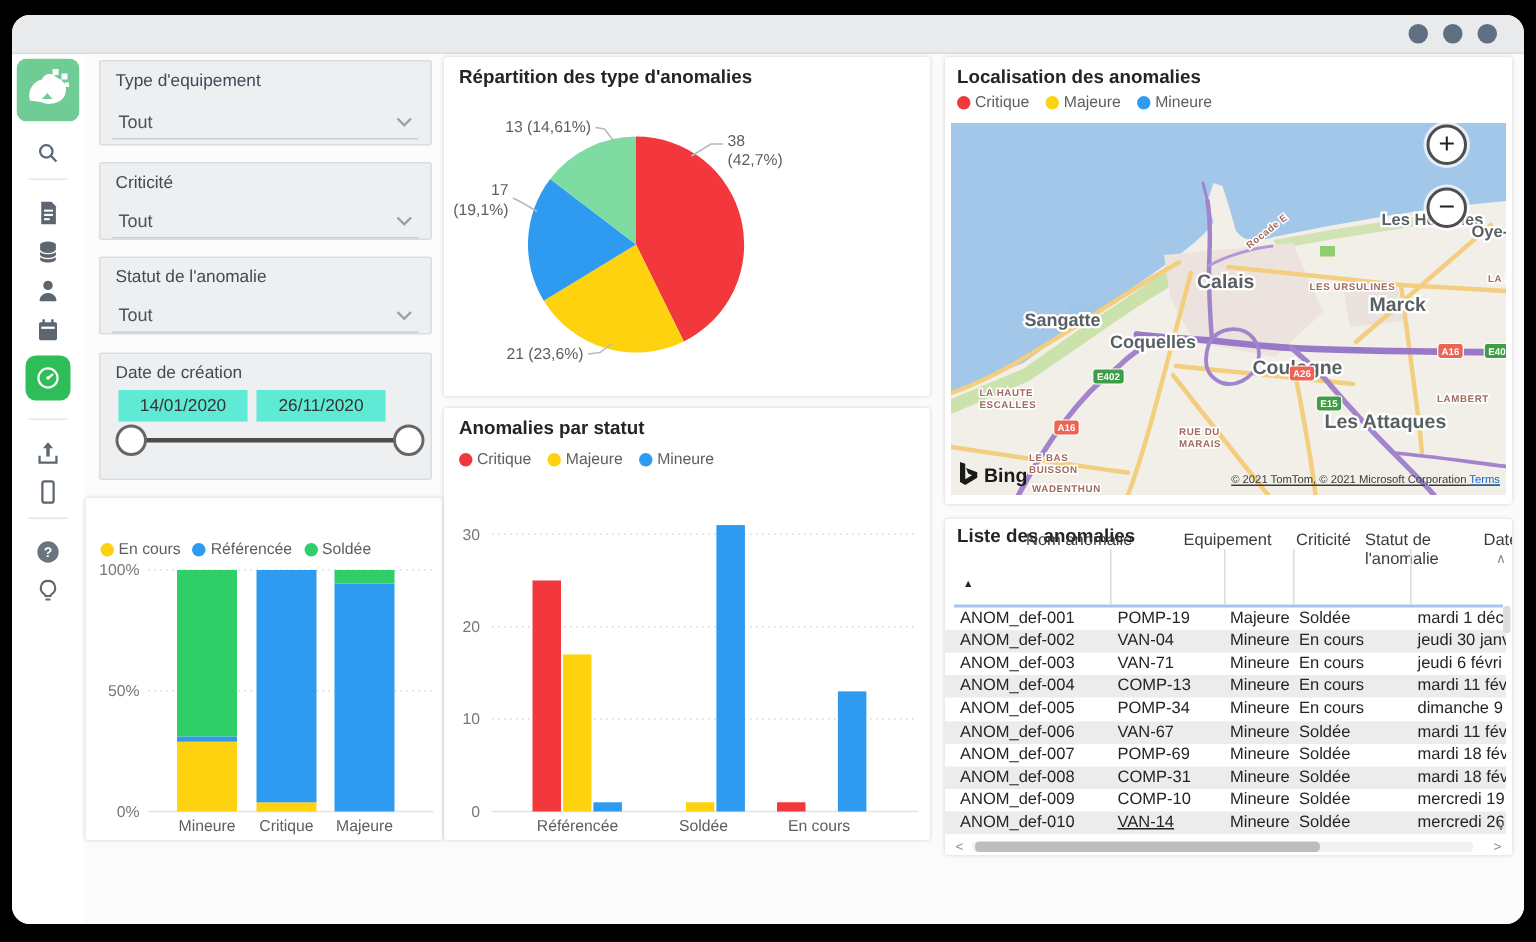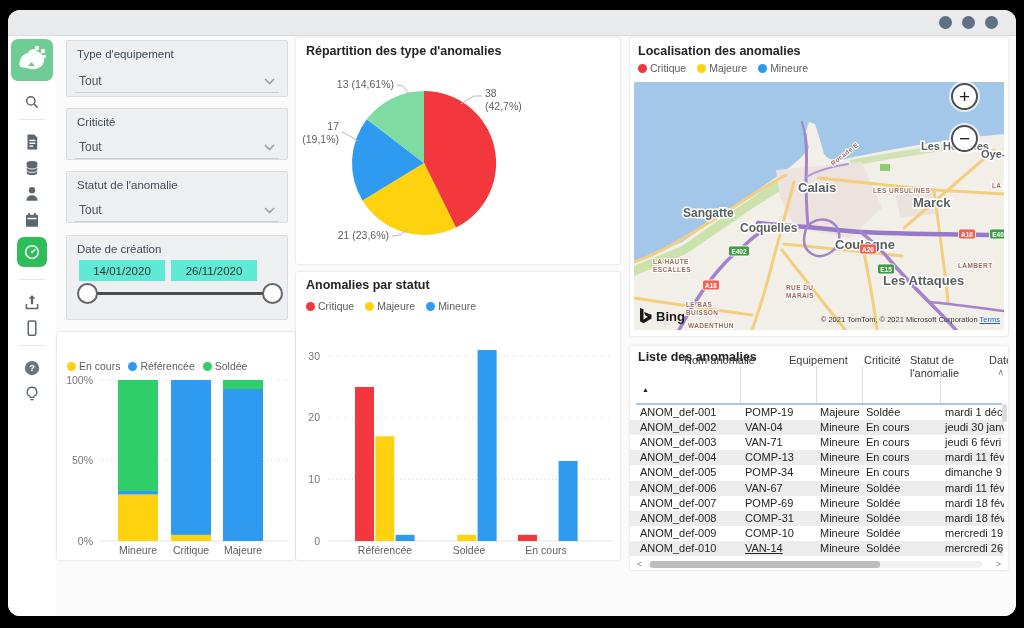--- a/index.html
+++ b/index.html
@@ -35,21 +35,21 @@
            color:#333;display:flex;align-items:center;justify-content:center;text-align:right;}
   .slider-track{position:absolute;left:20px;top:56px;width:185px;height:3px;background:#4D4D4D;border-radius:2px;}
   .slider-handle{position:absolute;top:47px;width:17px;height:17px;border-radius:50%;background:#fff;
                  border:2px solid #666;box-sizing:content-box;}
   .mapbtn{position:absolute;width:27px;height:27px;border-radius:50%;background:#fff;
           border:2px solid #4d4d4d;box-sizing:border-box;display:flex;align-items:center;
           justify-content:center;font-size:19px;color:#222;line-height:1;
           box-shadow:0 0 0 2px rgba(255,255,255,.7);}
   .bing{position:absolute;left:10px;top:270px;display:flex;align-items:center;gap:4px;
         font-size:13px;font-weight:700;color:#1a1a1a;}
-  .attrib{position:absolute;right:8px;top:277px;font-size:7.5px;color:#3a3a3a;}
+  .attrib{position:absolute;right:8px;top:277px;font-size:7.5px;color:#3a3a3a;text-decoration:underline;}
   .attrib a{color:#1a66c0;text-decoration:underline;}
   .tbl-head-cell{position:absolute;top:8px;font-size:11px;color:#3B3B3B;line-height:13px;padding-left:44px;}
   .tbl-sep{position:absolute;top:20px;height:37px;width:1px;background:#DCDCDC;}
   .tbl-row{position:absolute;left:0;right:4px;height:15.2px;overflow:hidden;}
   .tbl-cell{position:absolute;top:1px;font-size:11px;color:#252423;white-space:nowrap;}
   .hscroll-track{position:absolute;left:18px;top:215px;width:334px;height:7px;background:#F1F1F1;border-radius:3px;}
   .hscroll-thumb{position:absolute;left:2px;top:0;width:230px;height:7px;background:#BDBDBD;border-radius:3px;}
   .scroll-arrow{position:absolute;font-size:9px;color:#888;line-height:9px;}
 </style>
 </head>

